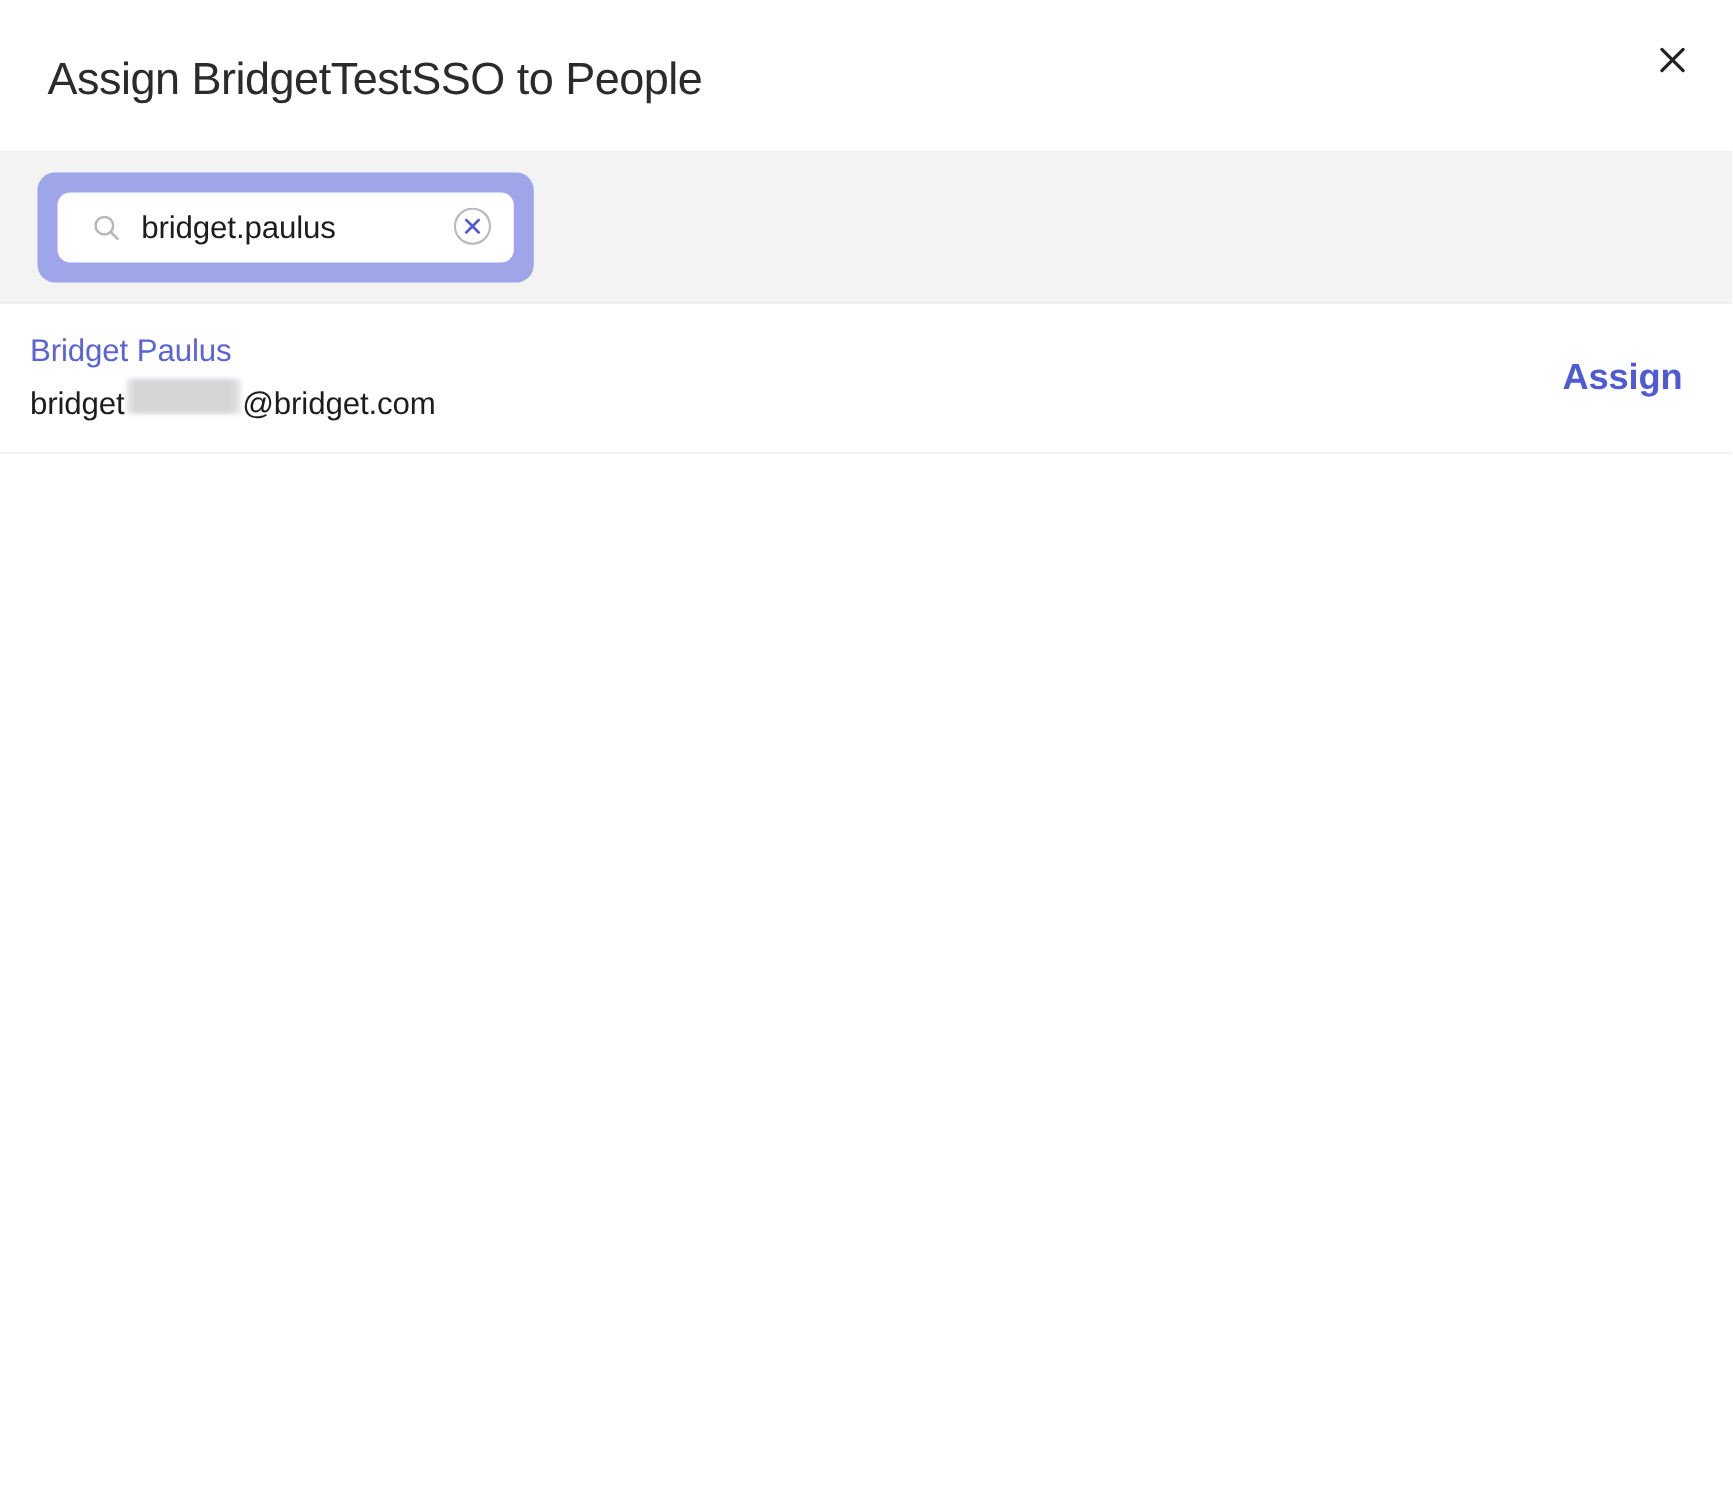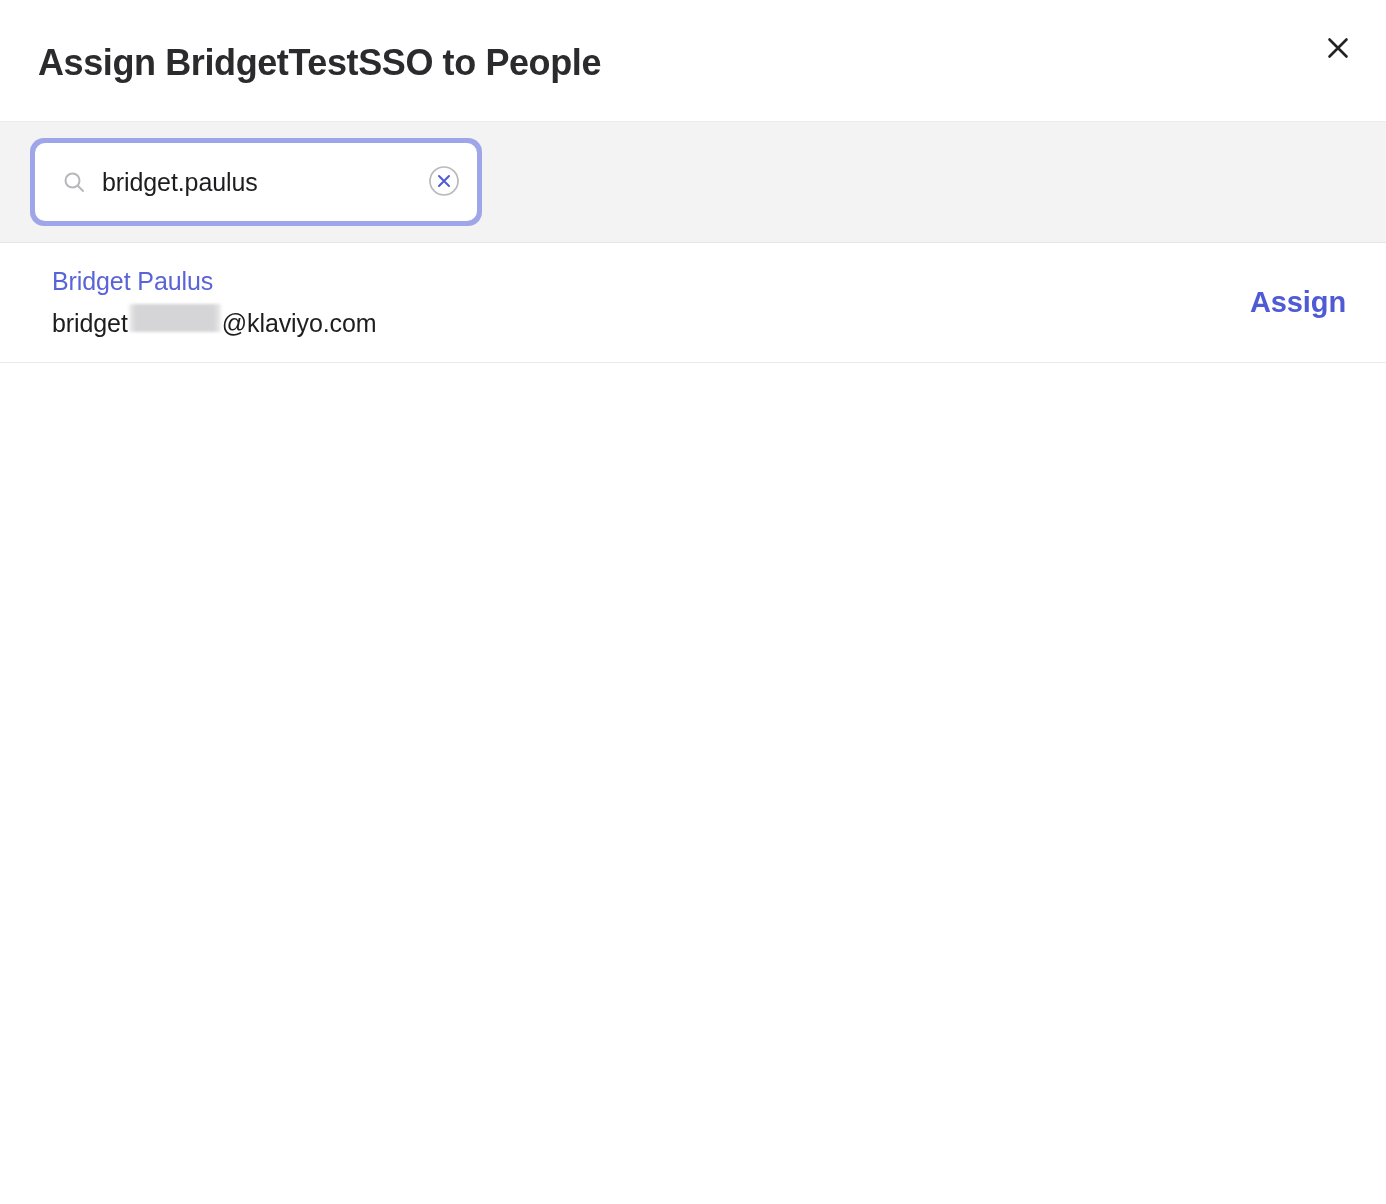--- a/index.html
+++ b/index.html
@@ -29,21 +29,21 @@
     flex: 0 0 122px;
     border-bottom: 1px solid #ececee;
     background: #ffffff;
   }
 
   .modal-title {
     position: absolute;
     left: 38px;
     top: 42px;
     font-size: 36px;
-    font-weight: 700;
+    font-weight: 400;
     letter-spacing: -0.4px;
     color: #2b2b2e;
     line-height: 1.18;
     white-space: nowrap;
   }
 
   .close-button {
     position: absolute;
     right: 26px;
     top: 26px;
@@ -65,25 +65,25 @@
     height: 121px;
     flex: 0 0 121px;
     background: #f3f3f4;
     border-bottom: 1px solid #e6e6e8;
   }
 
   .search-field-wrap {
     position: absolute;
     left: 30px;
     top: 16px;
-    width: 452px;
+    width: 397px;
     height: 88px;
     border-radius: 14px;
     background: #9ea6e9;
-    padding: 5px;
+    padding: 16px;
   }
 
   .search-field {
     position: relative;
     width: 100%;
     height: 100%;
     background: #ffffff;
     border-radius: 10px;
     display: flex;
     align-items: center;
@@ -138,21 +138,21 @@
     background: #ffffff;
     position: relative;
   }
 
   .result-row {
     position: relative;
     height: 120px;
     border-bottom: 1px solid #eaeaec;
     display: flex;
     align-items: center;
-    padding: 0 40px 0 52px;
+    padding: 0 40px 0 24px;
     background: #ffffff;
   }
 
   .result-identity {
     display: flex;
     flex-direction: column;
     justify-content: center;
     gap: 8px;
   }
 
@@ -275,21 +275,21 @@
 
   <div class="results-list">
 
     <div class="result-row">
       <div class="result-identity">
         <a class="result-name">Bridget Paulus</a>
 
         <div class="result-email">
           <span>bridget</span>
           <span class="redaction"></span>
-          <span>@klaviyo.com</span>
+          <span>@bridget.com</span>
         </div>
       </div>
 
       <button class="assign-link">Assign</button>
     </div>
 
   </div>
 
 
 </div>

